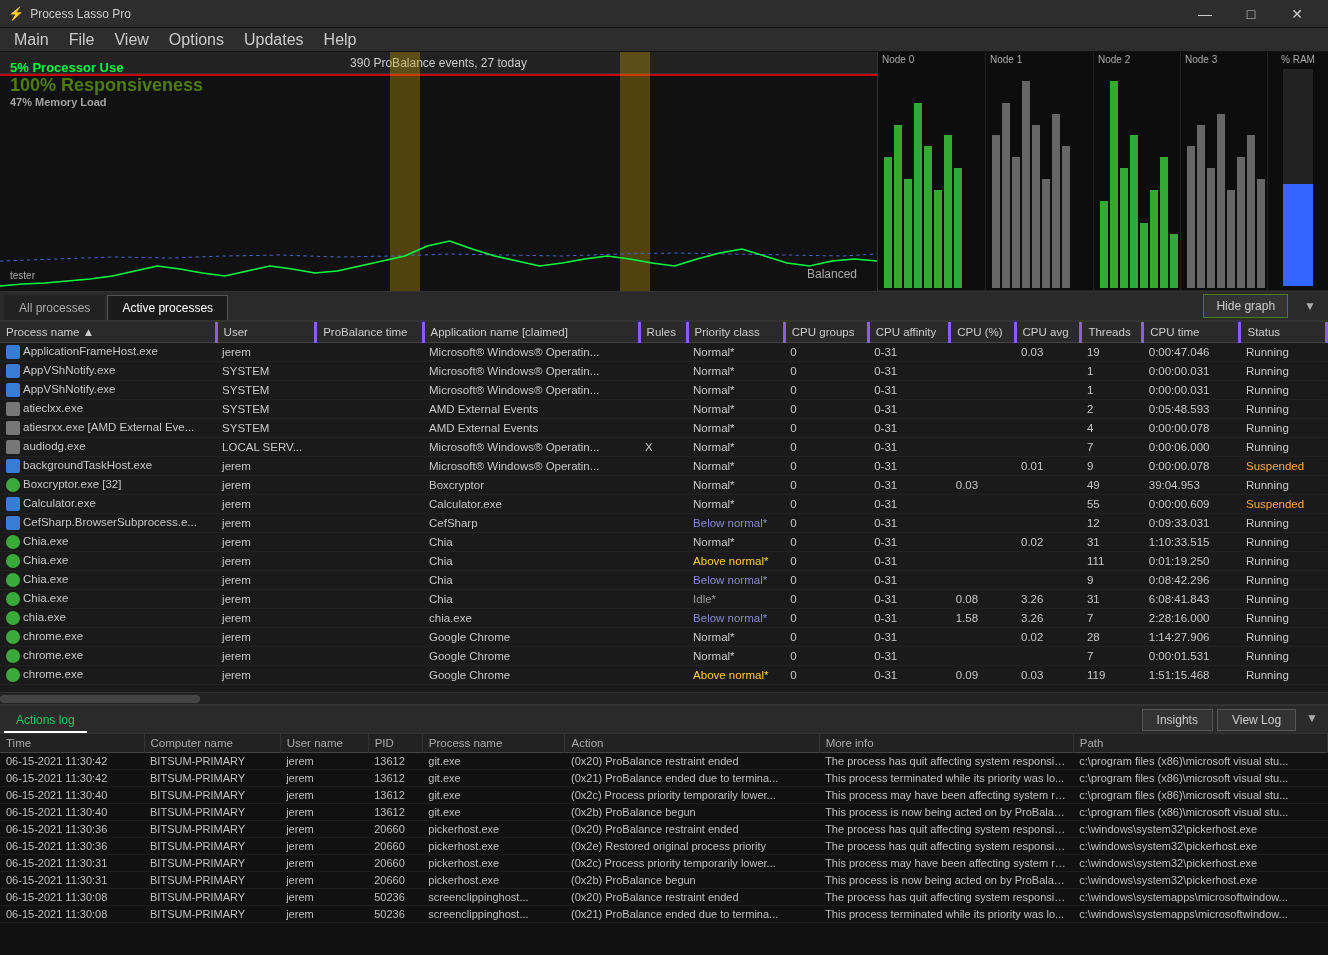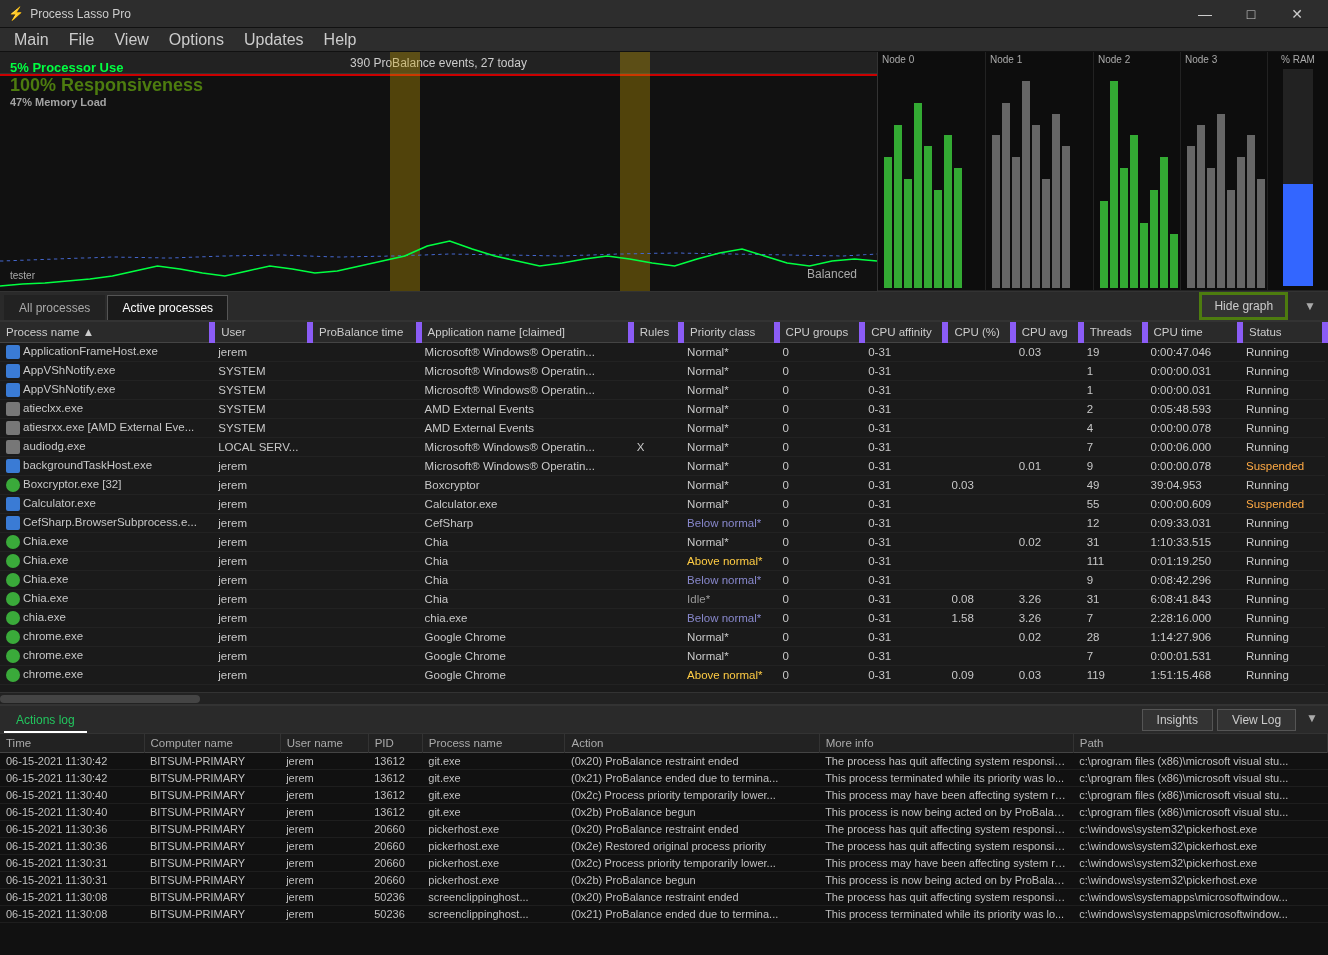--- a/index.html
+++ b/index.html
@@ -184,21 +184,21 @@
     }
     .tab.active {
       background: #1a1a1a;
       color: #fff;
       border-color: #555 #555 transparent #555;
     }
     .hide-graph-btn {
       margin-left: auto;
       padding: 4px 12px;
       background: #333;
-      border: 3px solid #4d7c0f;
+      border: 1px solid #4d7c0f;
       color: #ccc;
       cursor: pointer;
       font-size: 12px;
       align-self: center;
     }
     .filter-icon {
       margin-left: 8px;
       padding: 4px 8px;
       align-self: center;
       cursor: pointer;
@@ -218,21 +218,21 @@
     }
     thead tr {
       background: #2a2a2a;
       border-bottom: 1px solid #444;
     }
     thead th {
       padding: 4px 6px;
       text-align: left;
       color: #ccc;
       font-weight: normal;
-      border-right: 6px solid #8b5cf6;
+      border-right: 3px solid #8b5cf6;
       white-space: nowrap;
       cursor: pointer;
     }
     tbody tr {
       border-bottom: 1px solid #222;
     }
     tbody td {
       padding: 2px 6px;
       color: #c8c8c8;
       white-space: nowrap;

